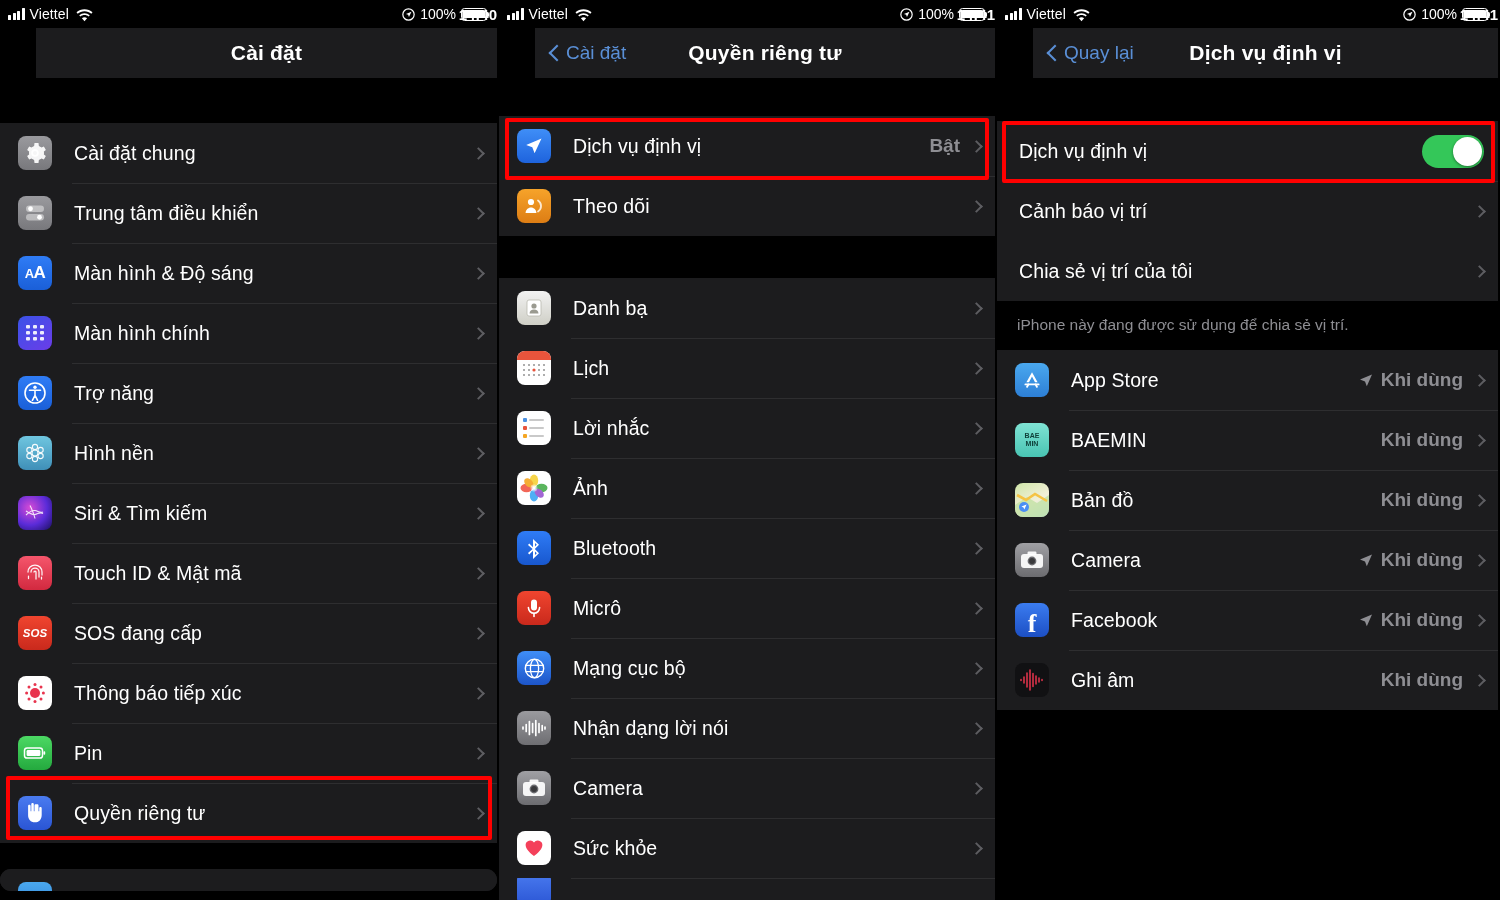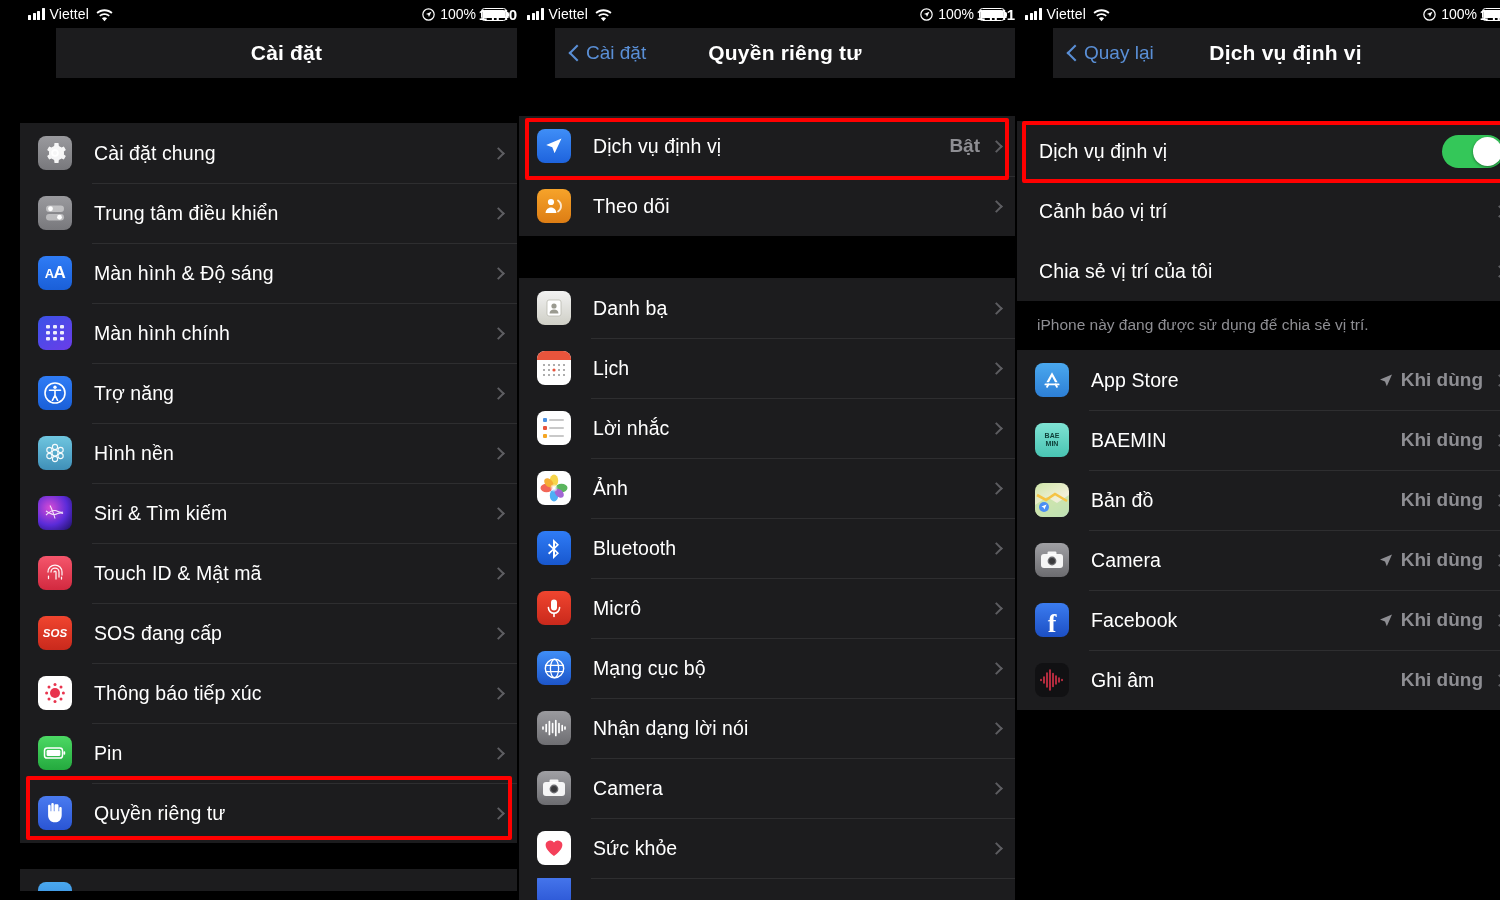--- a/index.html
+++ b/index.html
@@ -2,21 +2,21 @@
 <html><head>
 <meta charset="utf-8">
 <style>
   * { box-sizing: border-box; margin: 0; padding: 0; }
   html, body {
     width: 1500px; height: 900px;
     background: #000;
     font-family: "Liberation Sans", sans-serif;
     overflow: hidden;
   }
-  .screens { display: flex; width: 1500px; height: 900px; padding-left: 20px; }
+  .screens { display: flex; width: 1500px; height: 900px; }
   .phone {
     position: relative;
     height: 900px;
     background: #000;
     overflow: hidden;
     flex: 0 0 auto;
   }
   .phone.p1 { width: 497px; }
   .phone.p2 { width: 498px; border-left: 2px solid #000; }
   .phone.p3 { width: 503px; border-left: 2px solid #000; }
@@ -76,21 +76,21 @@
   }
   .chev-back::before {
     content:""; position:absolute; left: 2px; top: 3px;
     width: 10px; height: 10px;
     border-left: 2.6px solid #5a8fd6; border-bottom: 2.6px solid #5a8fd6;
     transform: rotate(45deg);
   }
 
   
   .gap { background: #000; }
-  .list { background: #1c1c1e; }
+  .list { background: #1c1c1e; border-radius: 17px; }
   .row {
     display: flex; align-items: center;
     height: 60px; padding-left: 18px; padding-right: 14px;
     position: relative; background: #1c1c1e;
   }
   .row + .row::before {
     content:""; position: absolute; left: 72px; right: 0; top: 0;
     height: 1px; background: #2e2e30;
   }
   .row.noicon { padding-left: 22px; }

